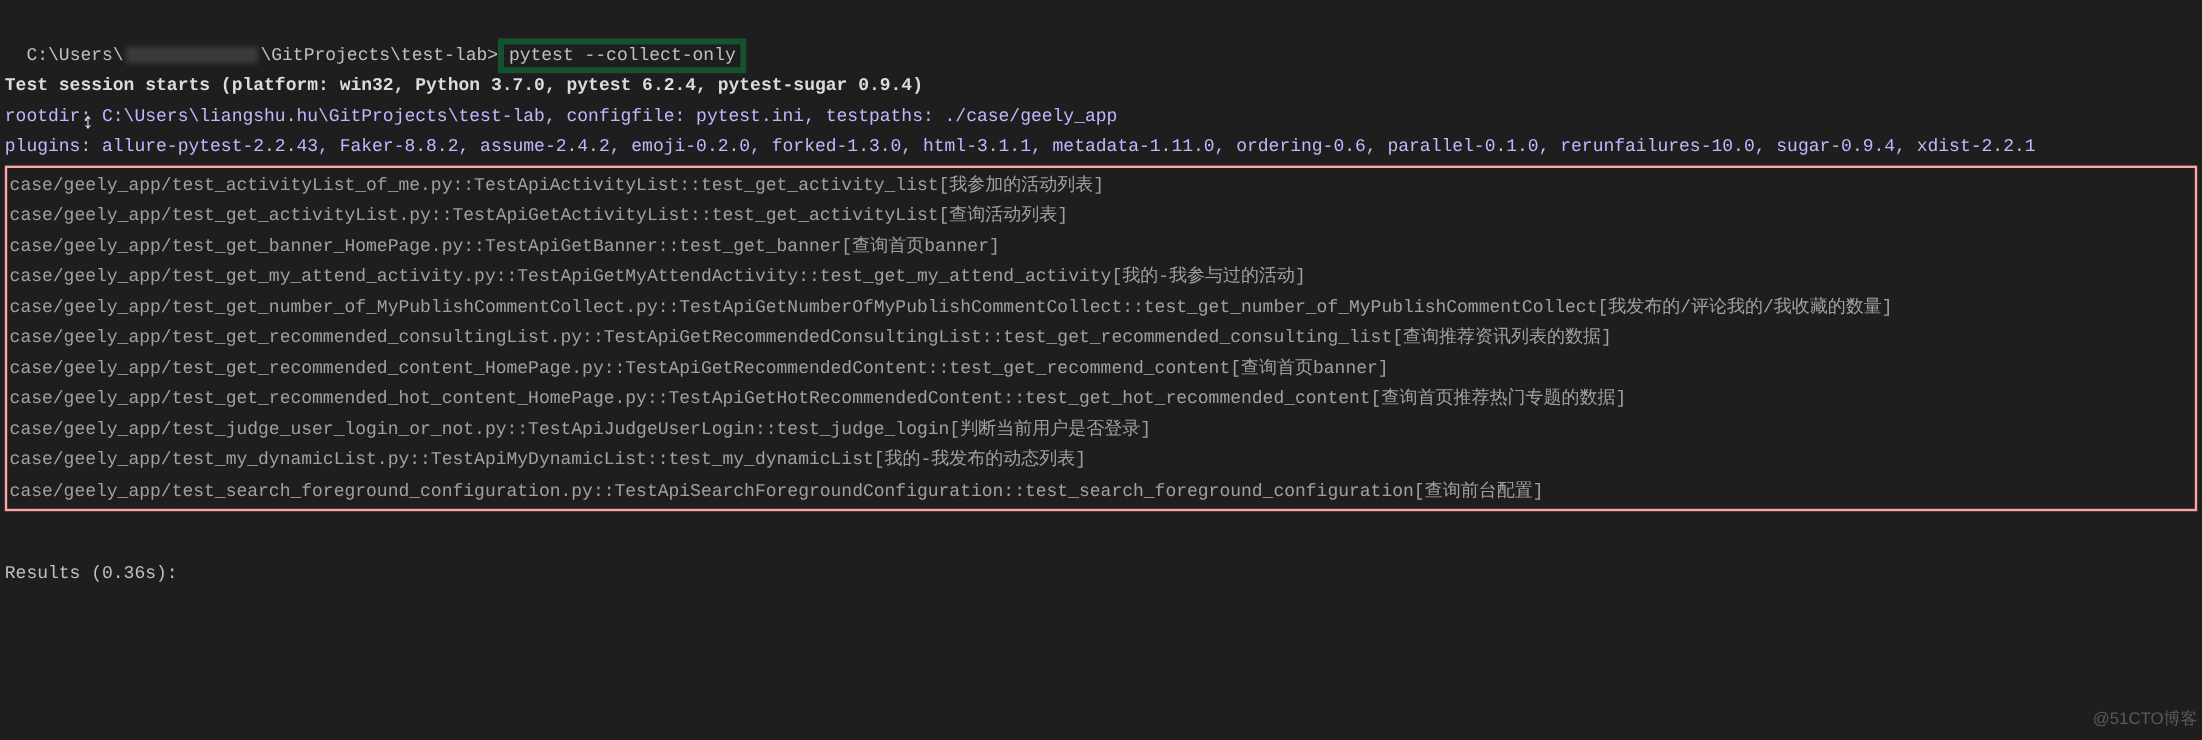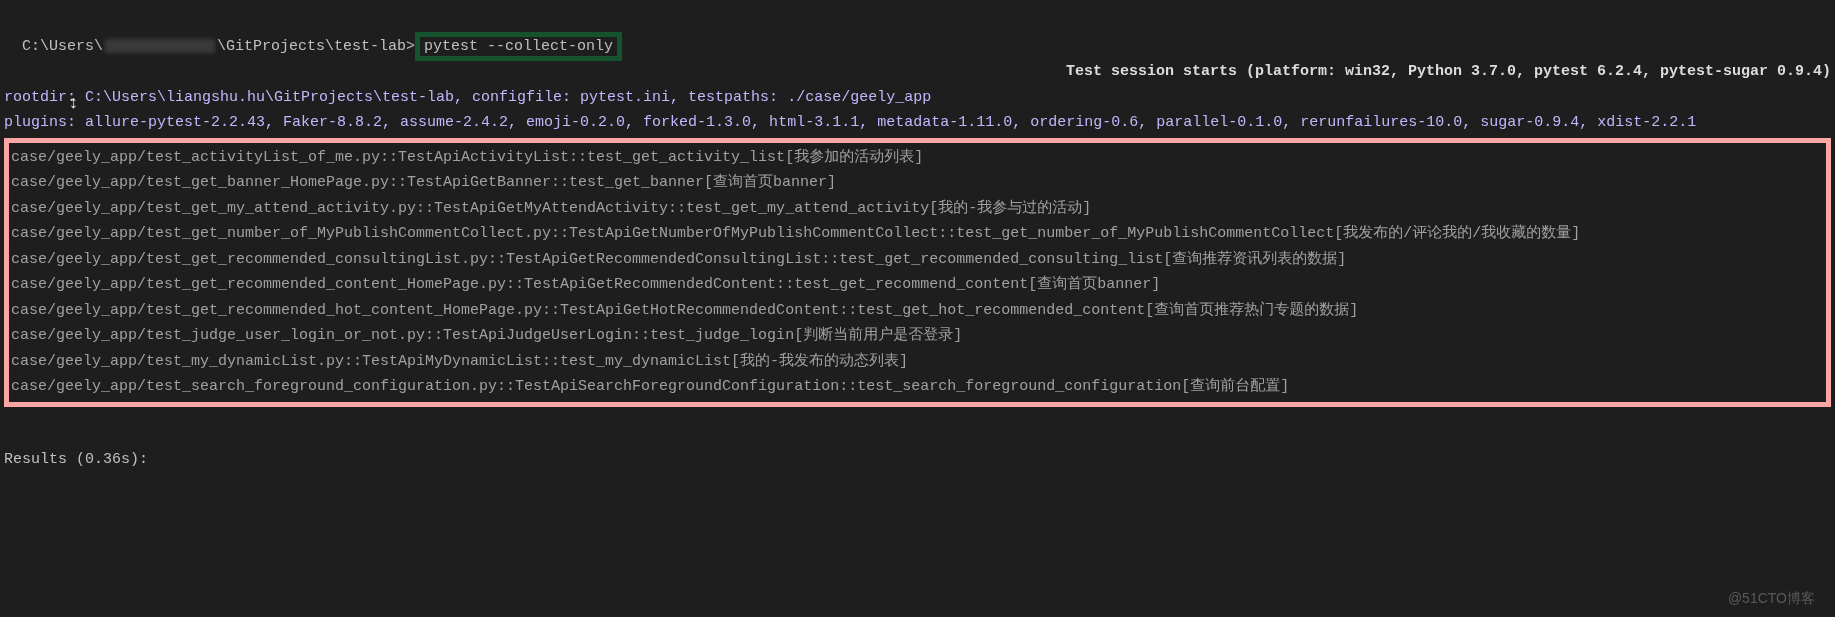--- a/index.html
+++ b/index.html
@@ -37,43 +37,42 @@
     }
     .command-box {
       border: 5px solid #14532d;
       display: inline;
       padding: 1px 4px;
       color: #c0c0c0;
     }
     .bold-line {
       font-weight: bold;
       color: #dcdcdc;
-      text-align: right;
     }
     .info-line {
       color: #c4b5fd;
     }
     .collected-box {
-      border: 5px solid #fca5a5;
+      border: 2px solid #fca5a5;
       margin-top: 2px;
       padding: 2px 2px;
     }
     .test-line {
       color: #a0a0a0;
       white-space: pre-wrap;
       word-break: break-all;
     }
     .results {
       margin-top: 40px;
       color: #c0c0c0;
     }
     .watermark {
       position: absolute;
       bottom: 6px;
-      right: 20px;
+      right: 4px;
       color: #5a5a5a;
       font-size: 14px;
       font-family: sans-serif;
     }
     .cursor-icon {
       position: absolute;
       left: 68px;
       top: 88px;
       color: #e8e8e8;
       font-size: 18px;
@@ -89,20 +88,21 @@
 
 <div class="terminal-line bold-line">Test session starts (platform: win32, Python 3.7.0, pytest 6.2.4, pytest-sugar 0.9.4)</div>
 
 <div class="terminal-line info-line">rootdir: C:\Users\liangshu.hu\GitProjects\test-lab, configfile: pytest.ini, testpaths: ./case/geely_app</div>
 
 <div class="terminal-line info-line">plugins: allure-pytest-2.2.43, Faker-8.8.2, assume-2.4.2, emoji-0.2.0, forked-1.3.0, html-3.1.1, metadata-1.11.0, ordering-0.6, parallel-0.1.0, rerunfailures-10.0, sugar-0.9.4, xdist-2.2.1</div>
 
 <div class="collected-box">
   <div id="tests-container">
       <div class="test-line">case/geely_app/test_activityList_of_me.py::TestApiActivityList::test_get_activity_list[我参加的活动列表]</div>
+      <div class="test-line">case/geely_app/test_get_activityList.py::TestApiGetActivityList::test_get_activityList[查询活动列表]</div>
       <div class="test-line">case/geely_app/test_get_banner_HomePage.py::TestApiGetBanner::test_get_banner[查询首页banner]</div>
       <div class="test-line">case/geely_app/test_get_my_attend_activity.py::TestApiGetMyAttendActivity::test_get_my_attend_activity[我的-我参与过的活动]</div>
       <div class="test-line">case/geely_app/test_get_number_of_MyPublishCommentCollect.py::TestApiGetNumberOfMyPublishCommentCollect::test_get_number_of_MyPublishCommentCollect[我发布的/评论我的/我收藏的数量]</div>
       <div class="test-line">case/geely_app/test_get_recommended_consultingList.py::TestApiGetRecommendedConsultingList::test_get_recommended_consulting_list[查询推荐资讯列表的数据]</div>
       <div class="test-line">case/geely_app/test_get_recommended_content_HomePage.py::TestApiGetRecommendedContent::test_get_recommend_content[查询首页banner]</div>
       <div class="test-line">case/geely_app/test_get_recommended_hot_content_HomePage.py::TestApiGetHotRecommendedContent::test_get_hot_recommended_content[查询首页推荐热门专题的数据]</div>
       <div class="test-line">case/geely_app/test_judge_user_login_or_not.py::TestApiJudgeUserLogin::test_judge_login[判断当前用户是否登录]</div>
       <div class="test-line">case/geely_app/test_my_dynamicList.py::TestApiMyDynamicList::test_my_dynamicList[我的-我发布的动态列表]</div>
       <div class="test-line">case/geely_app/test_search_foreground_configuration.py::TestApiSearchForegroundConfiguration::test_search_foreground_configuration[查询前台配置]</div>
     </div>

